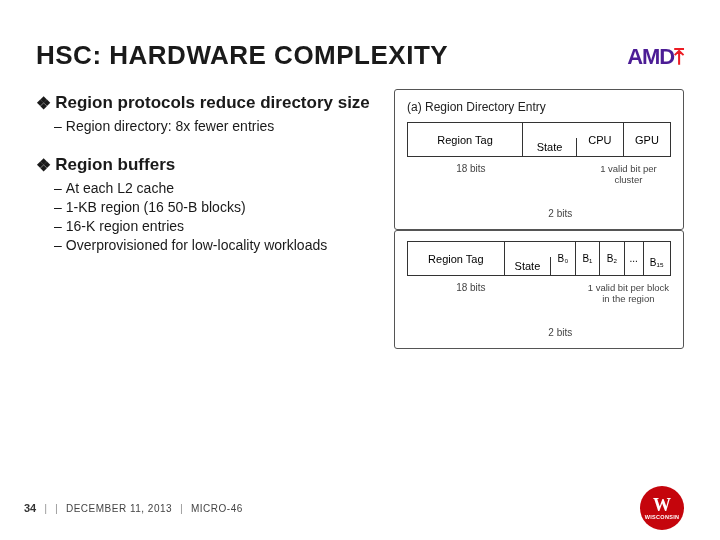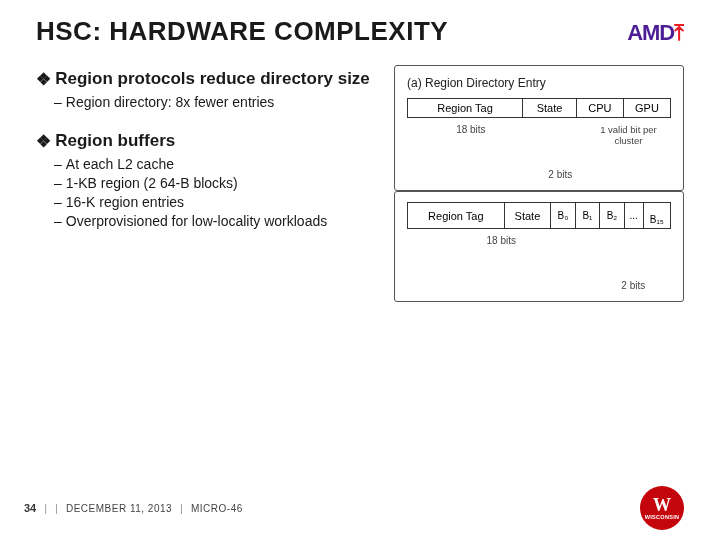--- a/index.html
+++ b/index.html
@@ -8,21 +8,21 @@
       height: 540px;
       background: #ffffff;
       font-family: Arial, sans-serif;
       position: relative;
       overflow: hidden;
     }
 
     .slide {
       width: 720px;
       height: 540px;
-      padding: 16px 36px 16px 36px;
+      padding: 40px 36px 16px 36px;
       position: relative;
     }
 
     .header {
       display: flex;
       justify-content: space-between;
       align-items: flex-start;
       margin-bottom: 18px;
     }
 
@@ -147,20 +147,21 @@
     .table-cell:last-child {
       border-right: none;
     }
 
     .cell-region-tag {
       flex: 3;
     }
 
     .cell-state {
       flex: 1.2;
+      margin-top: 15px;
     }
 
     .cell-cpu {
       flex: 1;
     }
 
     .cell-gpu {
       flex: 1;
     }
 
@@ -304,21 +305,21 @@
       <div class="section-gap"></div>
 
       <div class="bullet-main">
         <span class="bullet-arrow">❖</span>
         <span>Region buffers</span>
       </div>
       <div class="sub-bullet">
         <span>At each L2 cache</span>
       </div>
       <div class="sub-bullet">
-        <span>1-KB region (2 64-B blocks)</span>
+        <span>1-KB region (16 50-B blocks)</span>
       </div>
       <div class="sub-bullet">
         <span>16-K region entries</span>
       </div>
       <div class="sub-bullet">
         <span>Overprovisioned for low-locality workloads</span>
       </div>
 
     </div>
 
@@ -349,20 +350,21 @@
             <div class="table-cell cell-b">B₀</div>
             <div class="table-cell cell-b">B₁</div>
             <div class="table-cell cell-b">B₂</div>
             <div class="table-cell cell-dots">...</div>
             <div class="table-cell cell-b15">B₁₅</div>
           </div>
         </div>
         <div class="bits-row-b">
           <span class="bits-18">18 bits</span>
           <span class="bits-2">2 bits</span>
+          <span class="bits-valid">1 valid bit per block in the region</span>
         </div>
       </div>
 
     </div>
   </div>
 
   <div class="footer">
     <span class="footer-num">34</span>
     <span class="footer-sep">|</span>
     <span class="footer-sep">|</span>

